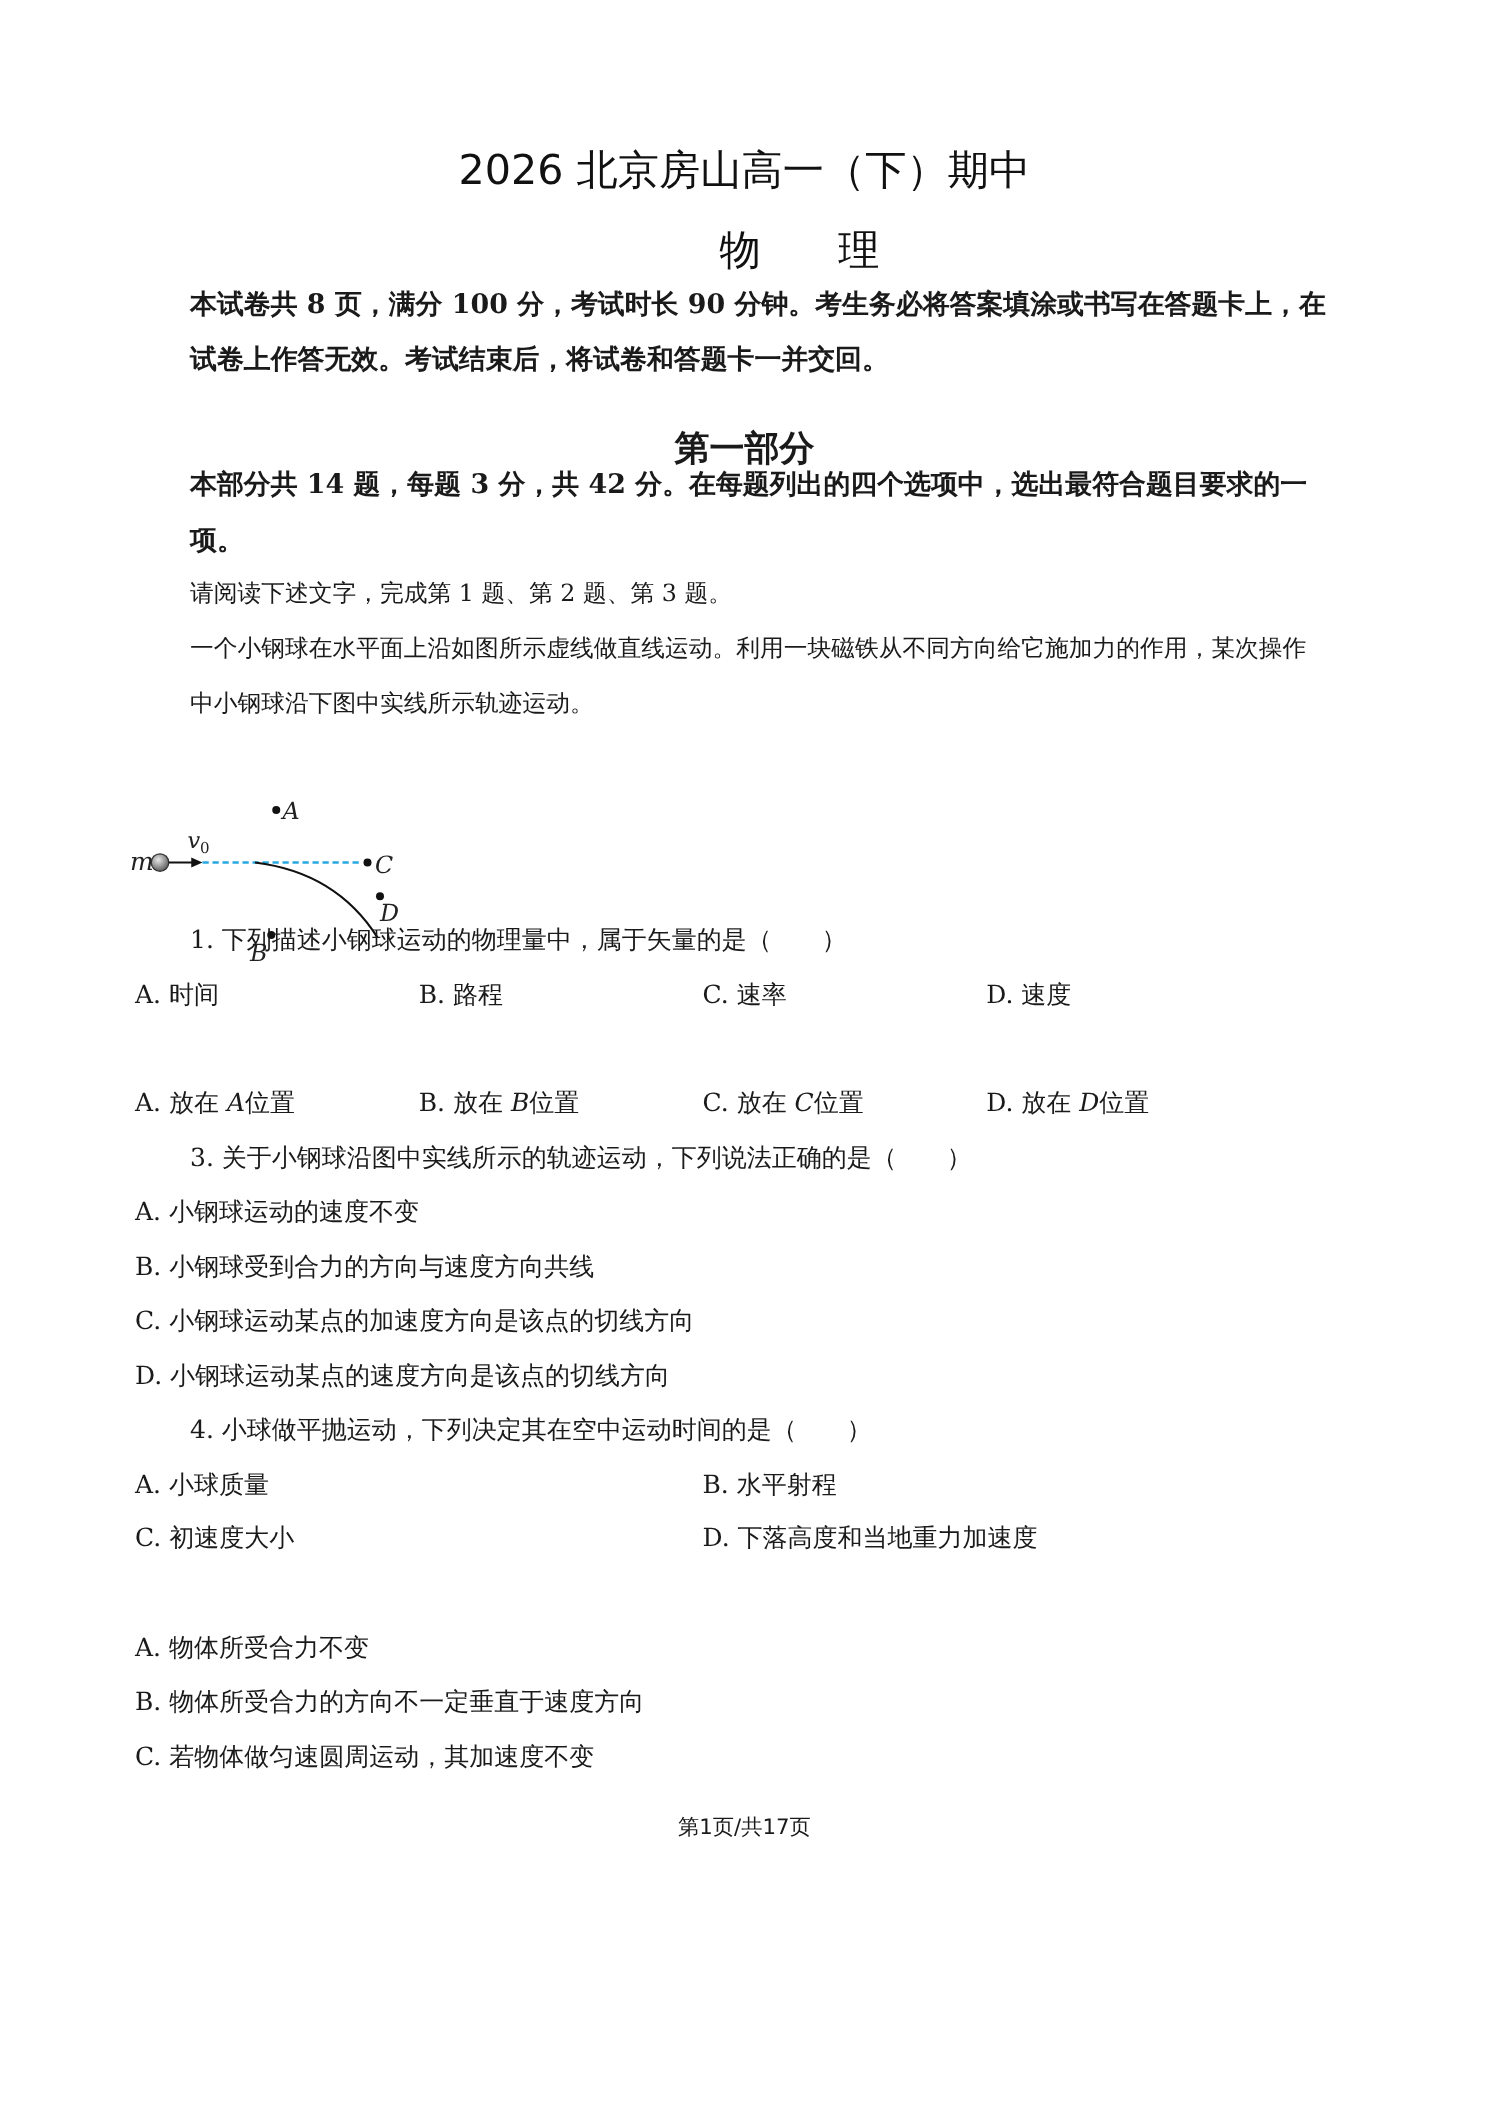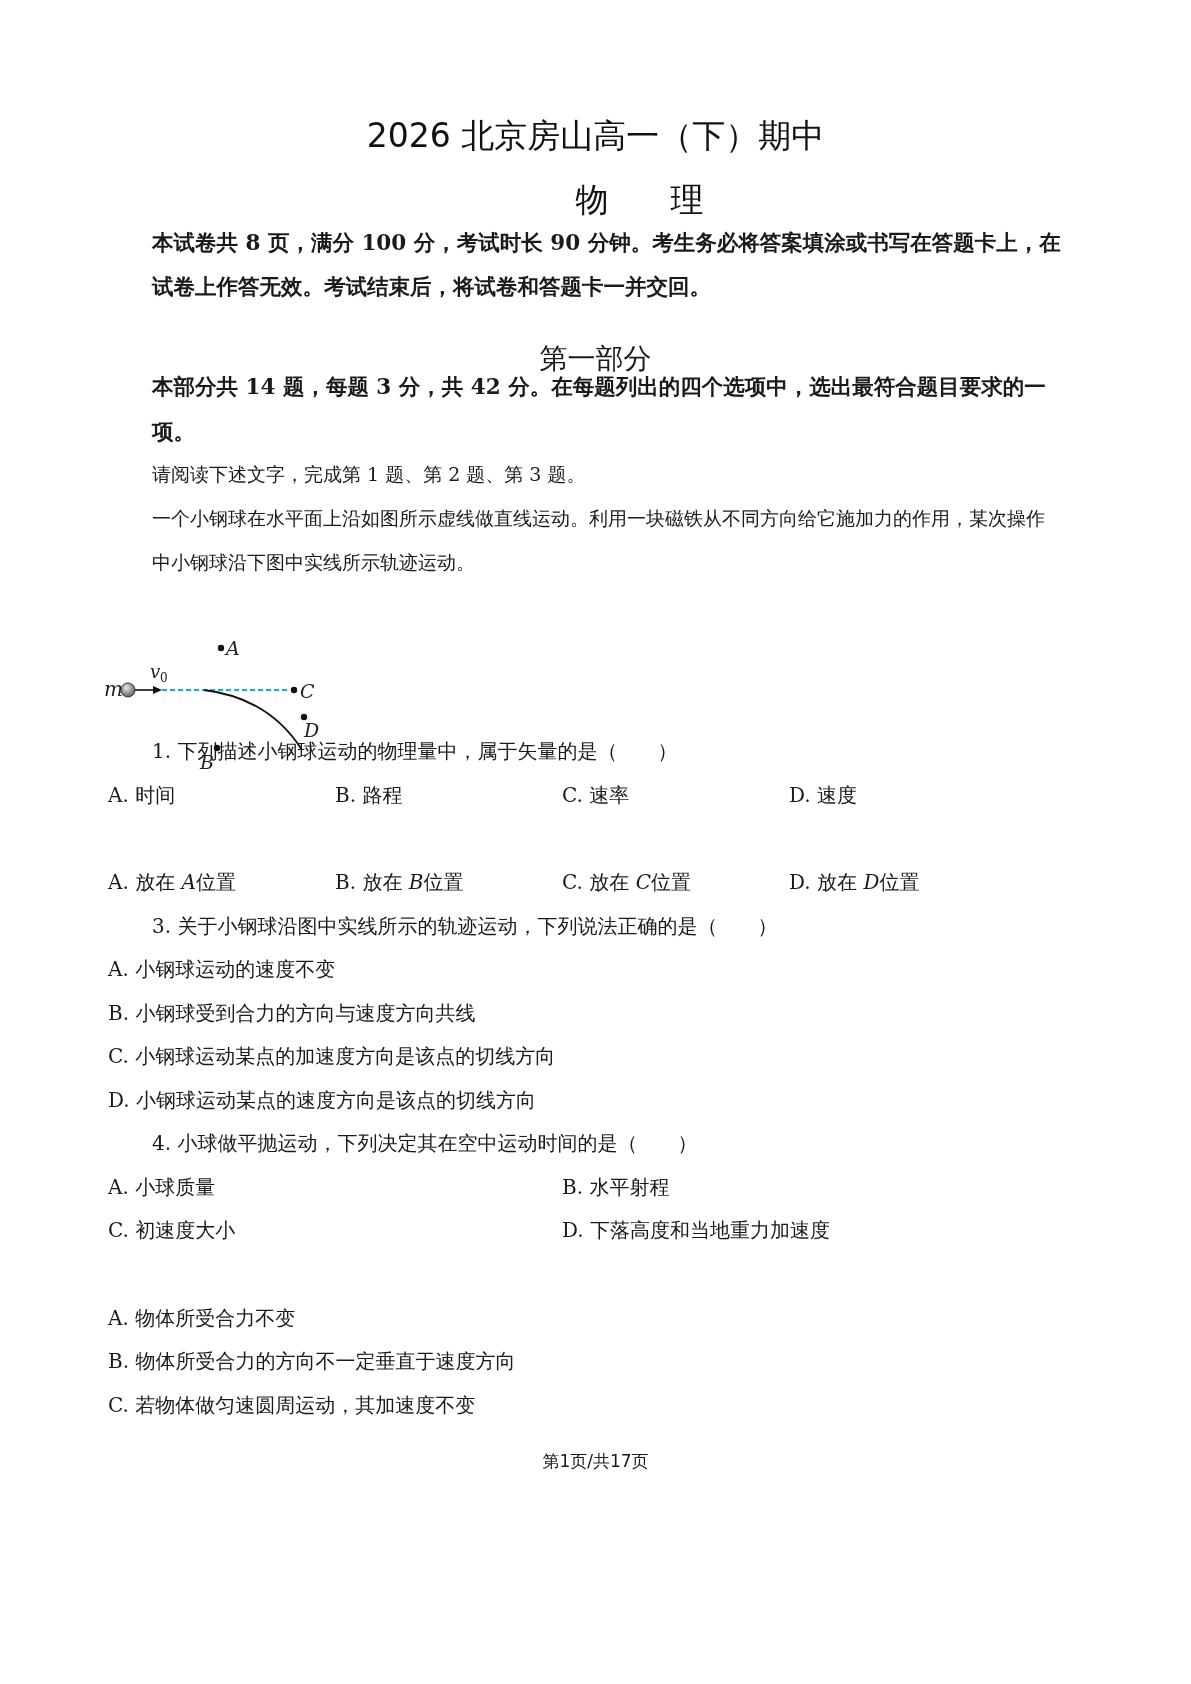--- a/index.html
+++ b/index.html
@@ -8,21 +8,21 @@
   .page { position: absolute; left: 0; top: 0; width: 1191px; height: 1684px; border-radius: 25px; }
   .title { position: absolute; left: 0; width: 1191px; text-align: center;
            font-family: "DejaVu Sans", "Liberation Sans", sans-serif; color: #111; }
   .t1 { top: 114px; font-size: 33px; letter-spacing: 0px; }
   .t2 { top: 178px; font-size: 33px; margin-left: 44px; }
   .t2 span { display: inline-block; }
   .t2 .gap { width: 62px; }
   .line { position: absolute; left: 108px; font-size: 20px; white-space: nowrap; margin-left: 44px; }
   .intro { font-size: 21.5px; font-weight: bold; }
   .section { position: absolute; left: 0; width: 1191px; text-align: center; top: 340px;
-             font-size: 28px; font-weight: normal; }
+             font-size: 28px; font-weight: bold; }
   .opt { position: absolute; font-size: 20px; white-space: nowrap; }
   .footer { position: absolute; top: 1560px; left: 0; width: 1191px; text-align: center;
             font-family: "DejaVu Sans", "Liberation Sans", sans-serif; font-size: 17px; }
   .figure { position: absolute; left: 104px; top: 628px; width: 260px; height: 150px; }
   i.v { font-style: italic; }
 </style>
 </head>
 <body>
 
 <div class="page">

